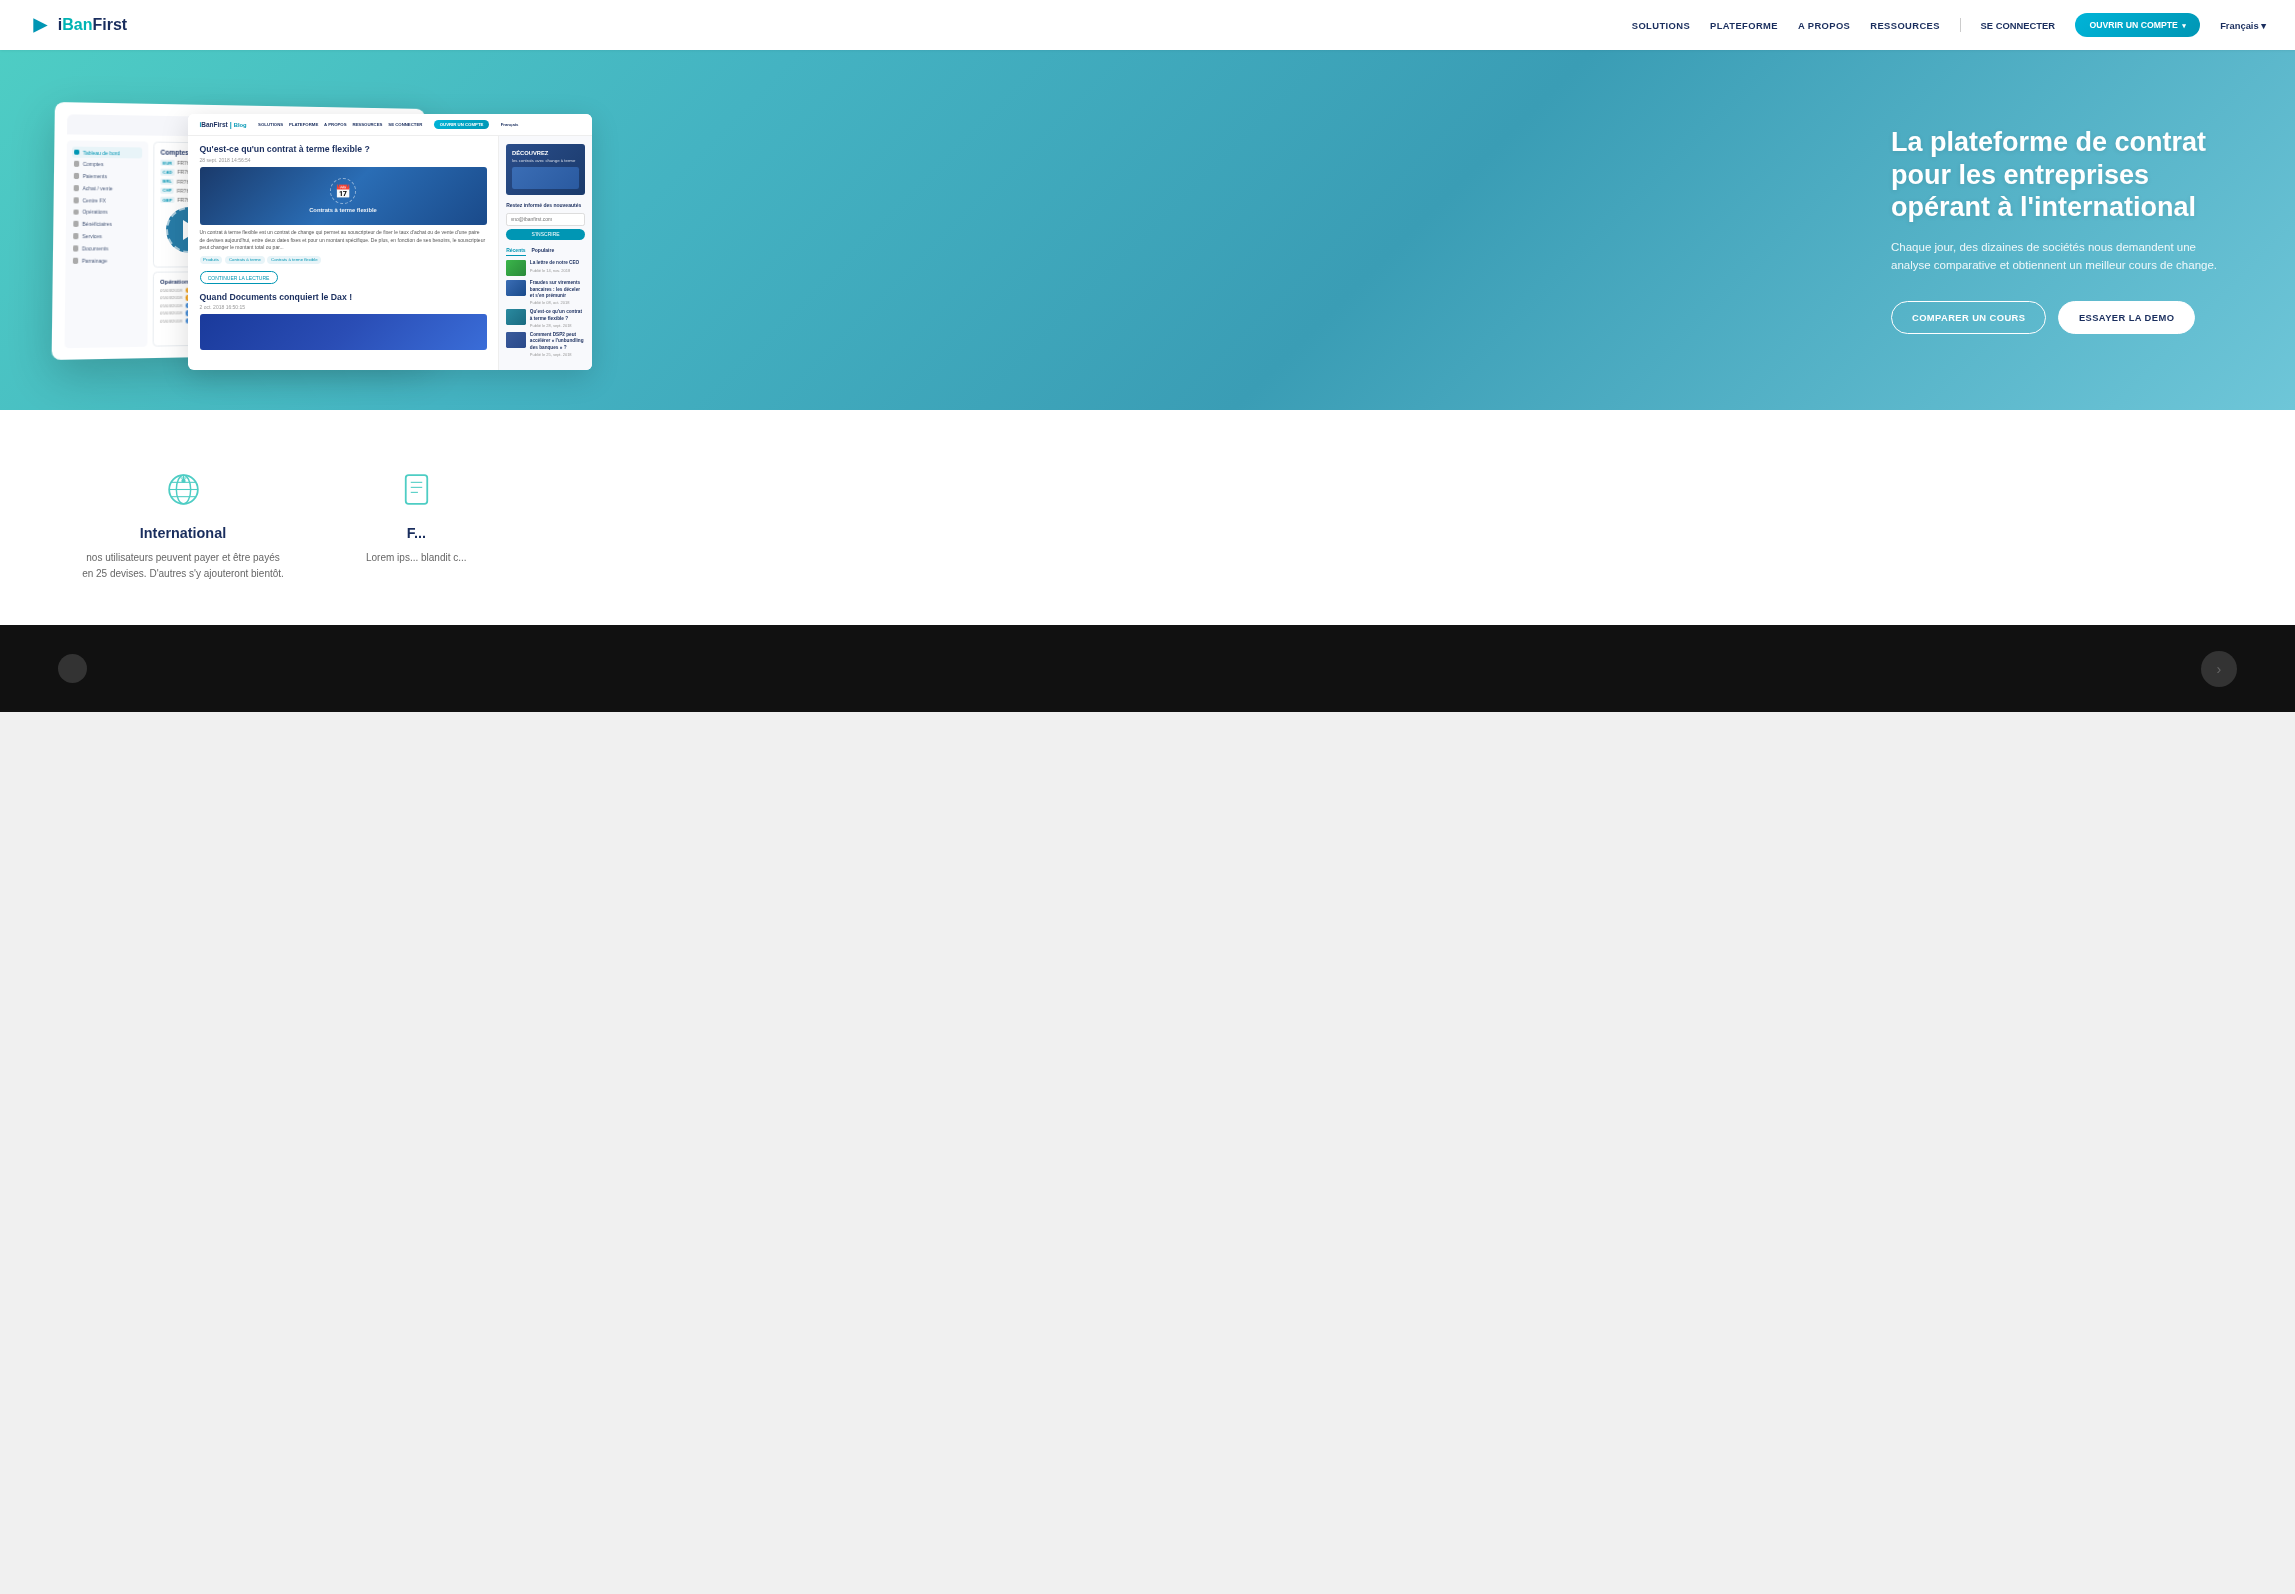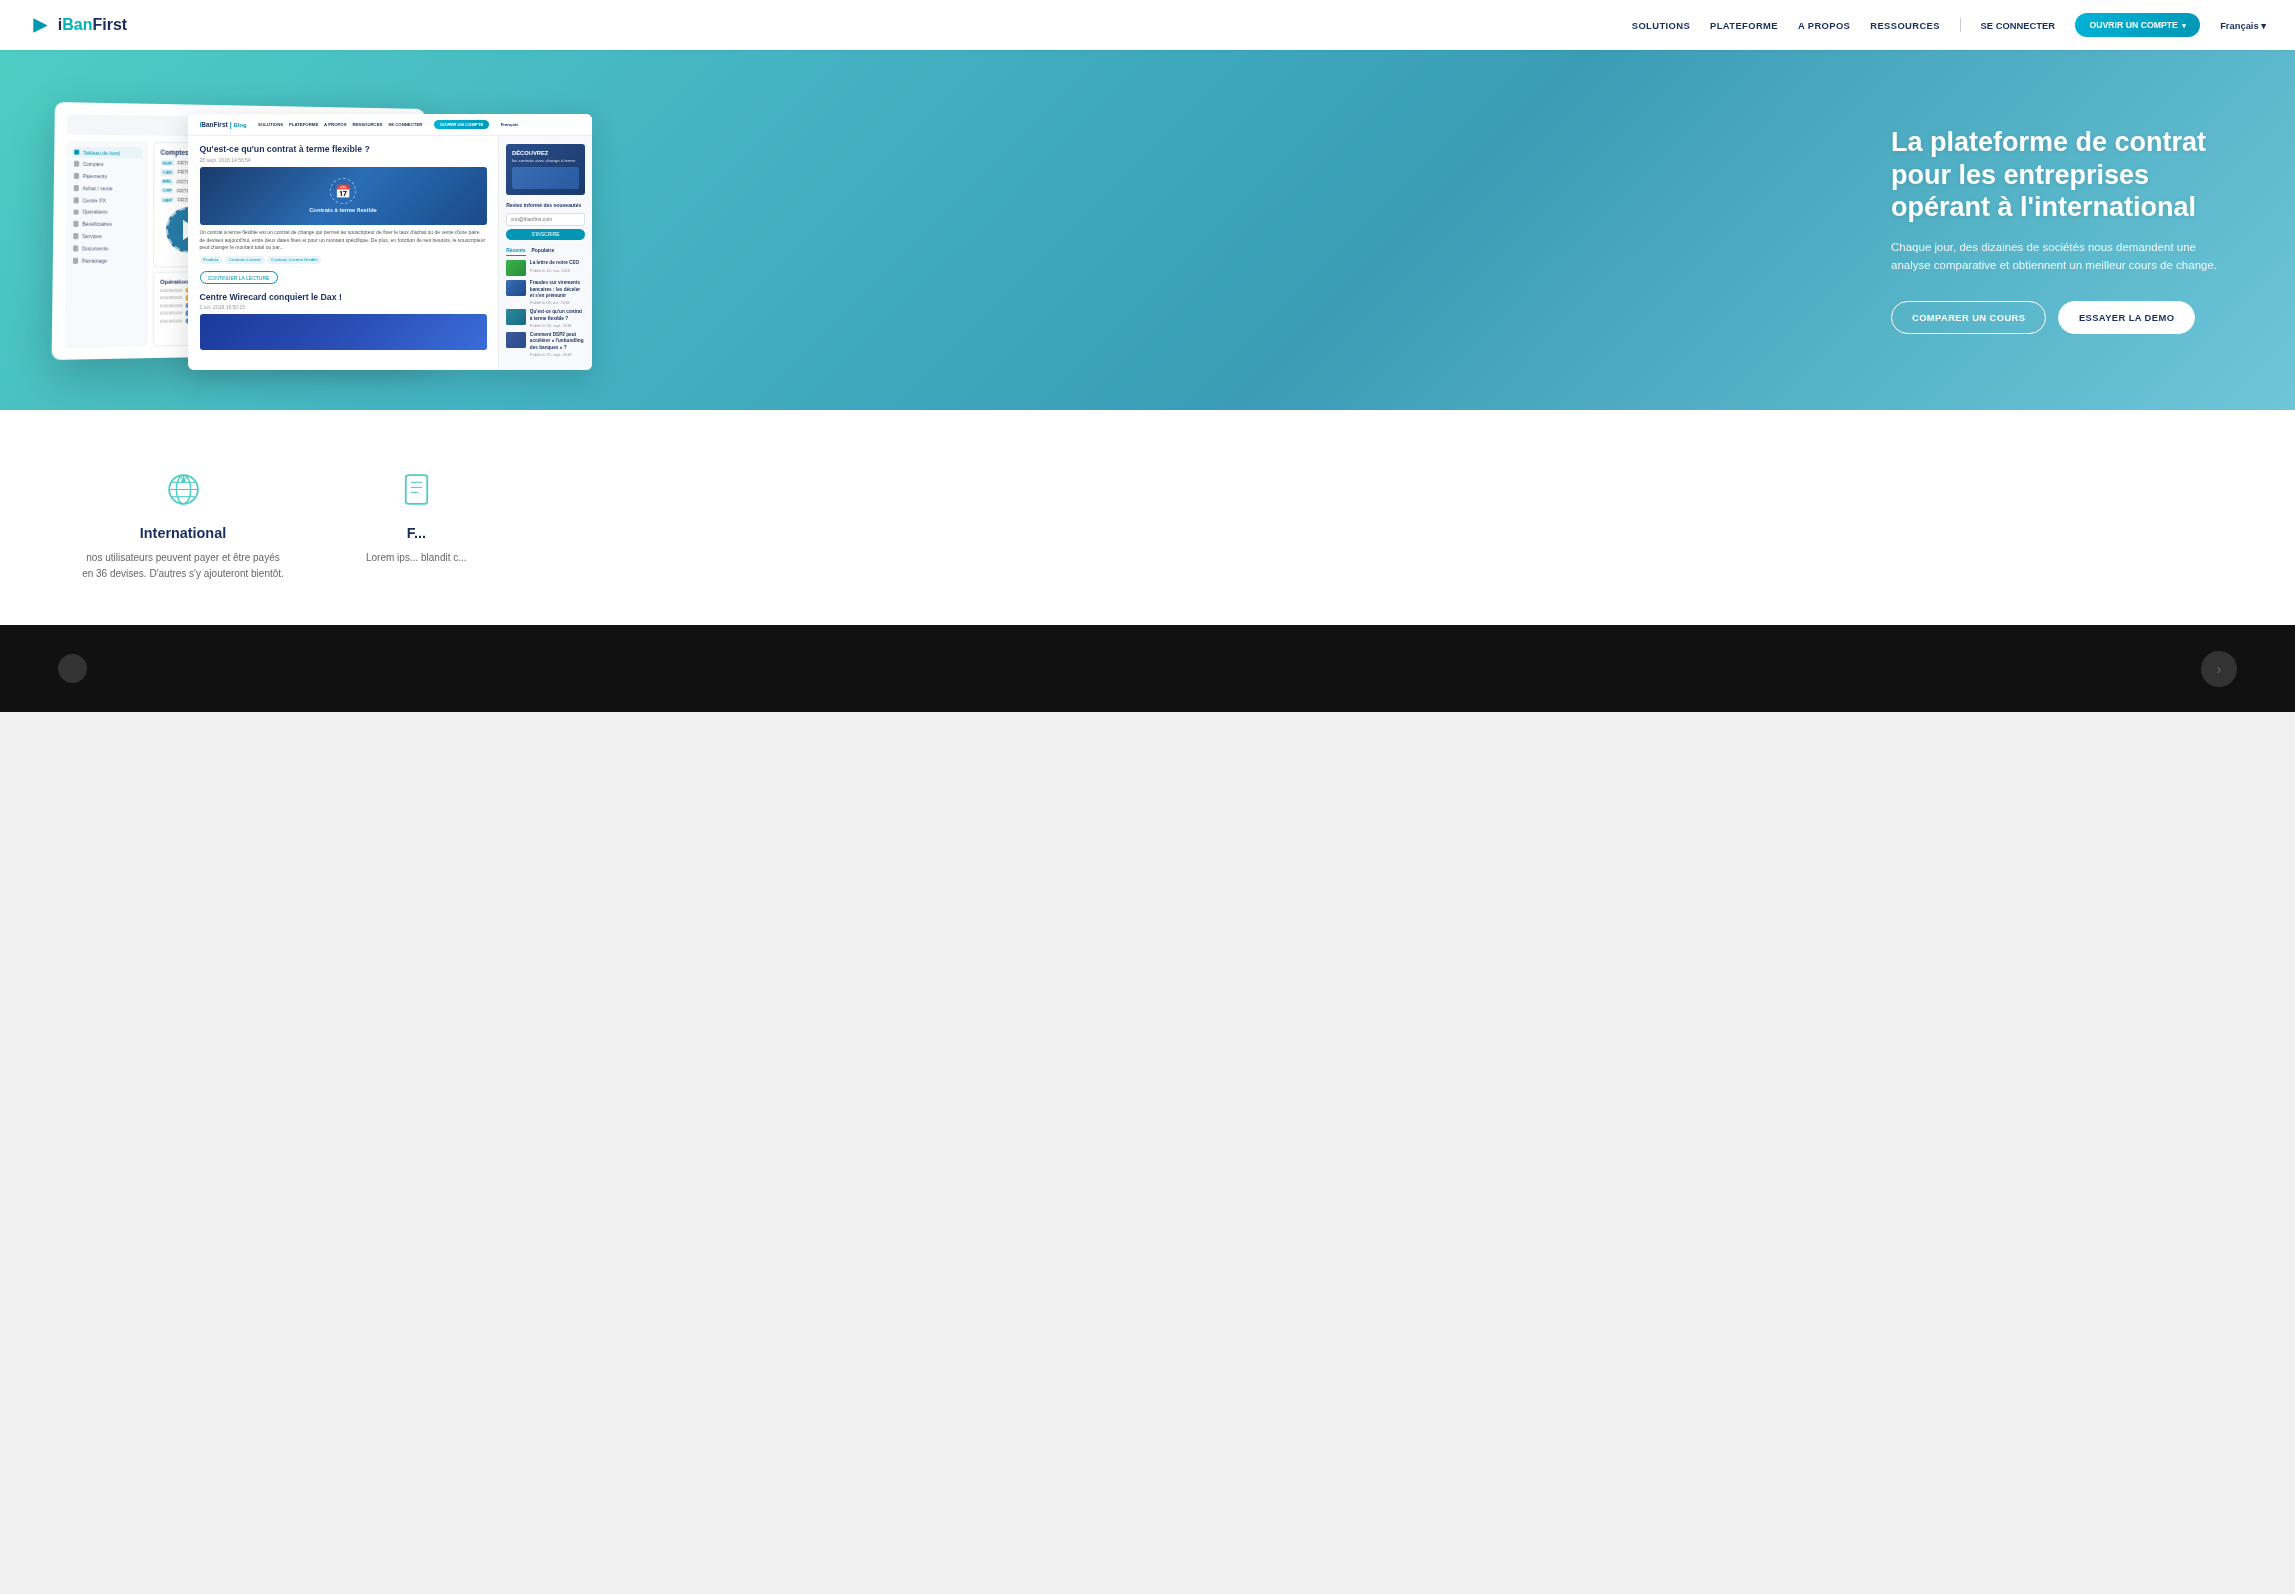--- a/index.html
+++ b/index.html
@@ -781,21 +781,21 @@
               <div class="blog-img-text">Contrats à terme flexible</div>
             </div>
           </div>
           <div class="blog-excerpt">Un contrat à terme flexible est un contrat de change qui permet au souscripteur de fixer le taux d'achat ou de vente d'une paire de devises aujourd'hui, entre deux dates fixes et pour un montant spécifique. De plus, en fonction de ses besoins, le souscripteur peut changer le montant total ou par...</div>
           <div class="blog-tags">
             <span class="blog-tag">Produits</span>
             <span class="blog-tag">Contrats à terme</span>
             <span class="blog-tag">Contrats à terme flexible</span>
           </div>
           <button class="btn-continuer">CONTINUER LA LECTURE</button>
-          <div class="blog-article2-title">Centre Wirecard conquiert le Dax !</div>
+          <div class="blog-article2-title">Quand Documents conquiert le Dax !</div>
           <div class="blog-date">2 oct. 2018 16:50:15</div>
           <div class="blog-img2"></div>
         </div>
         <div class="blog-sidebar">
           <div class="bs-discover">
             <div class="bs-discover-title">DÉCOUVREZ</div>
             <div class="bs-discover-sub">les contrats avec change à terme</div>
             <div class="bs-discover-img"></div>
           </div>
           <div class="bs-email-section">
@@ -858,21 +858,21 @@
         <ellipse cx="30" cy="30" rx="10" ry="20" fill="none" stroke="#4ecdc4" stroke-width="2"></ellipse>
         <line x1="10" y1="30" x2="50" y2="30" stroke="#4ecdc4" stroke-width="1.5"></line>
         <line x1="13" y1="20" x2="47" y2="20" stroke="#4ecdc4" stroke-width="1.5"></line>
         <line x1="13" y1="40" x2="47" y2="40" stroke="#4ecdc4" stroke-width="1.5"></line>
         <circle cx="30" cy="18" r="3" fill="#4ecdc4"></circle>
         <line x1="26" y1="14" x2="34" y2="14" stroke="#4ecdc4" stroke-width="1.5"></line>
         <line x1="30" y1="10" x2="30" y2="18" stroke="#4ecdc4" stroke-width="1.5"></line>
       </svg>
     </div>
     <div class="feature-title">International</div>
-    <div class="feature-desc">nos utilisateurs peuvent payer et être payés en 36 devises. D'autres s'y ajouteront bientôt.</div>
+    <div class="feature-desc">nos utilisateurs peuvent payer et être payés en 25 devises. D'autres s'y ajouteront bientôt.</div>
   </div>
   <div class="feature-item">
     <div class="feature-icon">
       <svg viewBox="0 0 60 60" xmlns="http://www.w3.org/2000/svg">
         <rect x="15" y="10" width="30" height="40" rx="4" fill="none" stroke="#4ecdc4" stroke-width="2.5"></rect>
         <line x1="22" y1="20" x2="38" y2="20" stroke="#4ecdc4" stroke-width="1.5"></line>
         <line x1="22" y1="27" x2="38" y2="27" stroke="#4ecdc4" stroke-width="1.5"></line>
         <line x1="22" y1="34" x2="32" y2="34" stroke="#4ecdc4" stroke-width="1.5"></line>
       </svg>
     </div>

